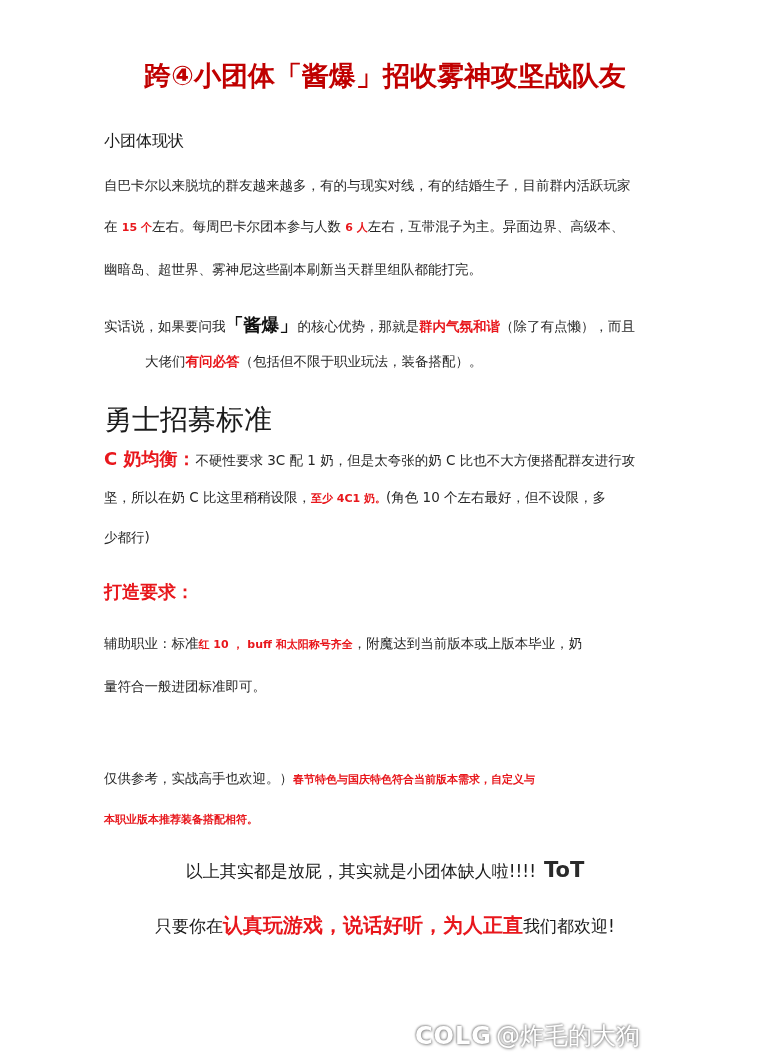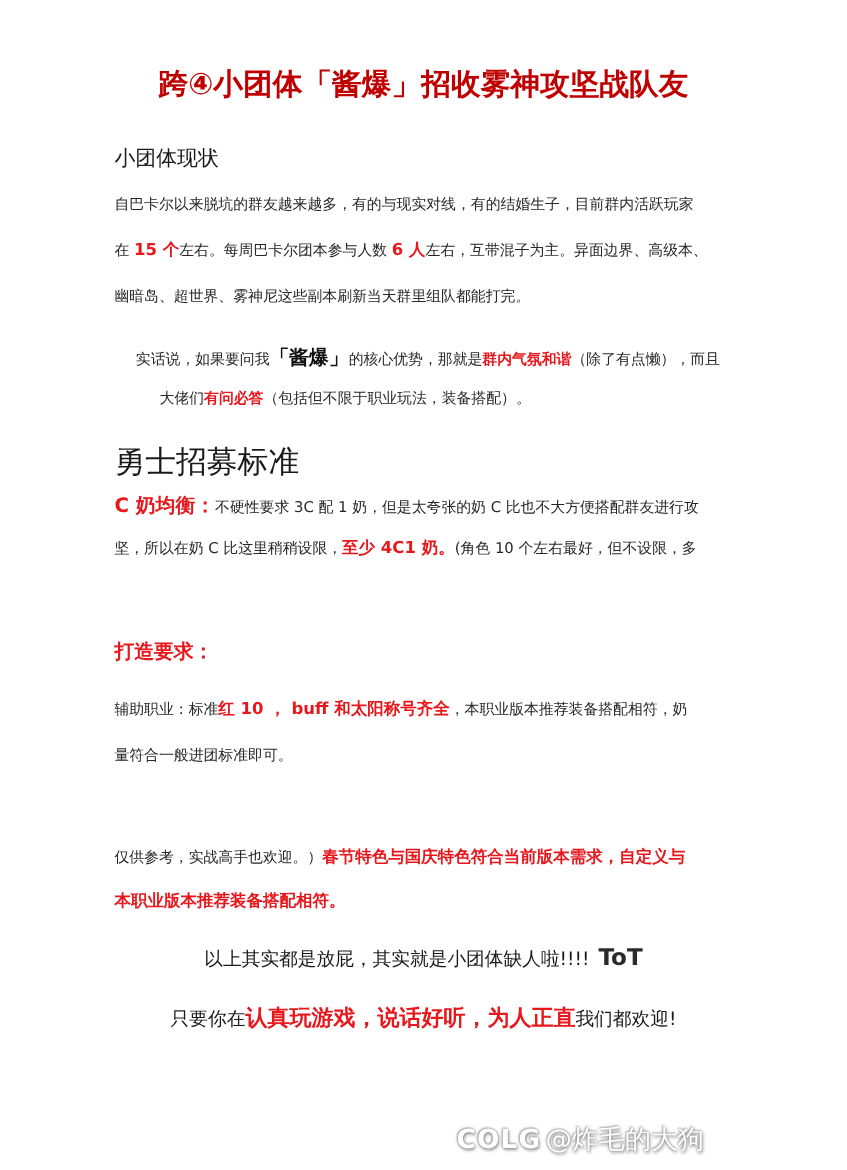--- a/index.html
+++ b/index.html
@@ -11,29 +11,29 @@
     position: relative;
   }
   .page { position: absolute; left: 0; top: 0; width: 654px; height: 1064px; }
   .title {
     position: absolute; left: 0; top: 58px; width: 770px;
     text-align: center; font-size: 27px; font-weight: bold;
     color: #c00000; letter-spacing: 0px;
   }
   .h2 {
     position: absolute; left: 104px;
-    font-size: 19px; color: #1a1a1a;
+    font-size: 16px; color: #1a1a1a;
   }
   .h2.big { font-size: 28px; }
   .line {
     position: absolute; left: 104px; width: 570px;
     font-size: 13.5px; color: #262626; white-space: nowrap;
   }
   .red { color: #e8171c; font-weight: bold; }
-  .red.lg { font-size: 15px; }
+  .red.lg { font-size: 11px; }
   .red.xl { font-size: 18px; }
   .bigbrand { font-weight: bold; font-size: 18px; color: #111; }
   .center {
     position: absolute; left: 0; width: 770px; text-align: center; white-space: nowrap;
   }
   .c1 { top: 858px; font-size: 17px; color: #1a1a1a; }
   .c1 .tot { font-weight: bold; font-size: 21px; color: #2a2a2a; margin-left: 8px; }
   .c2 { top: 912px; font-size: 17px; color: #1a1a1a; }
   .c2 .red { font-size: 20px; }
   .watermark {
@@ -52,42 +52,43 @@
   <div class="title">跨④小团体「酱爆」招收雾神攻坚战队友</div>
 
   <div class="h2" style="top:131px;">小团体现状</div>
 
   <div class="line" style="top:177px;">自巴卡尔以来脱坑的群友越来越多，有的与现实对线，有的结婚生子，目前群内活跃玩家</div>
   <div class="line" style="top:218px;">
     <span>在 </span><span class="red lg">15 个</span><span>左右。每周巴卡尔团本参与人数 </span><span class="red lg">6 人</span><span>左右，互带混子为主。异面边界、高级本、</span>
   </div>
   <div class="line" style="top:261px;">幽暗岛、超世界、雾神尼这些副本刷新当天群里组队都能打完。</div>
 
-  <div class="line" style="top:313px;text-align:center;">
+  <div class="line" style="top:313px;">
     <span>实话说，如果要问我</span><span class="bigbrand">「酱爆」</span><span>的核心优势，那就是</span><span class="red">群内气氛和谐</span><span>（除了有点懒），而且</span>
   </div>
   <div class="line" style="top:353px;margin-left:41px;">
     <span>大佬们</span><span class="red">有问必答</span><span>（包括但不限于职业玩法，装备搭配）。</span>
   </div>
 
   <div class="h2 big" style="top:401px;">勇士招募标准</div>
 
   <div class="line" style="top:447px;">
     <span class="red xl">C 奶均衡：</span><span>不硬性要求 3C 配 1 奶，但是太夸张的奶 C 比也不大方便搭配群友进行攻</span>
   </div>
   <div class="line" style="top:489px;">
     <span>坚，所以在奶 C 比这里稍稍设限，</span><span class="red lg">至少 4C1 奶。</span><span>(角色 10 个左右最好，但不设限，多</span>
   </div>
+  <div class="line" style="top:529px;">少都行)</div>
 
   <div class="line" style="top:580px;">
     <span class="red xl">打造要求：</span>
   </div>
 
   <div class="line" style="top:635px;">
-    <span>辅助职业：标准</span><span class="red lg">红 10 ， buff 和太阳称号齐全</span><span>，本职业版本推荐装备搭配相符，奶</span>
+    <span>辅助职业：标准</span><span class="red lg">红 10 ， buff 和太阳称号齐全</span><span>，附魔达到当前版本或上版本毕业，奶</span>
   </div>
   <div class="line" style="top:678px;">量符合一般进团标准即可。</div>
 
   <div class="line" style="top:770px;">
     <span>仅供参考，实战高手也欢迎。）</span><span class="red lg">春节特色与国庆特色符合当前版本需求，自定义与</span>
   </div>
   <div class="line" style="top:810px;">
     <span class="red lg">本职业版本推荐装备搭配相符。</span>
   </div>
 

